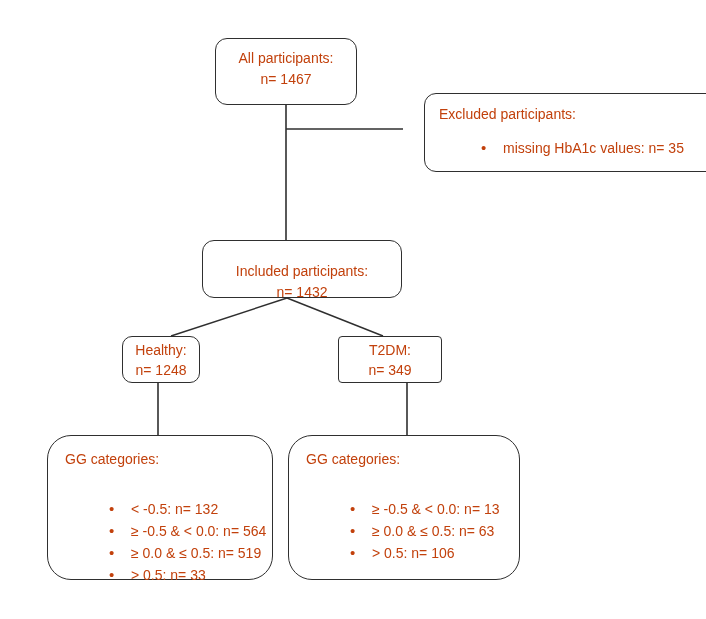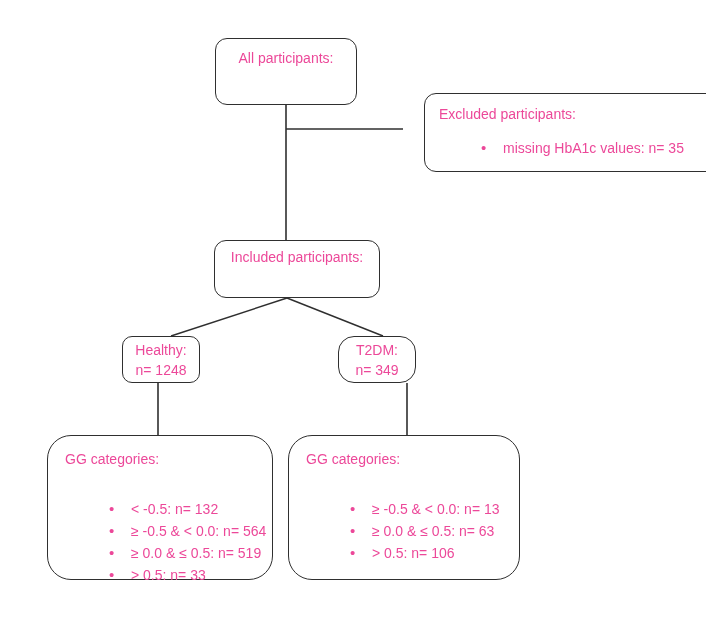--- a/index.html
+++ b/index.html
@@ -21,28 +21,28 @@
     width: 706px; height: 619px;
     pointer-events: none;
   }
   .node {
     position: absolute;
     background: #ffffff;
     border: 1.6px solid #2f2f2f;
     border-radius: 12px;
     font-size: 14px;
     line-height: 21px;
-    color: #ec4899;
+    color: #c2410c;
   }
   .node.centered { text-align: center; }
   .node-all        { left: 215px; top: 38px;  width: 142px; height: 67px;  padding-top: 9px; }
   .node-excluded   { left: 424px; top: 93px;  width: 320px; height: 79px;  padding: 10px 10px 0 14px; }
-  .node-included   { left: 214px; top: 240px; width: 166px; height: 58px;  padding-top: 6px; }
+  .node-included   { left: 202px; top: 240px; width: 200px; height: 58px;  padding-top: 20px; }
   .node-healthy    { left: 122px; top: 336px; width: 78px; height: 47px;  padding-top: 3px; border-radius: 10px; line-height: 20px; }
-  .node-t2dm       { left: 338px; top: 336px; width: 78px; height: 47px;  padding-top: 3px; border-radius: 16px; line-height: 20px; }
+  .node-t2dm       { left: 338px; top: 336px; width: 104px; height: 47px;  padding-top: 3px; border-radius: 4px; line-height: 20px; }
   .node-gg-healthy { left: 47px;  top: 435px; width: 226px; height: 145px; padding: 13px 6px 0 17px; border-radius: 24px; }
   .node-gg-t2dm    { left: 288px; top: 435px; width: 232px; height: 145px; padding: 13px 6px 0 17px; border-radius: 24px; }
   ul.bullets {
     list-style: none;
     margin-top: 28px;
     padding-left: 44px;
   }
   .node-excluded ul.bullets { margin-top: 12px; padding-left: 42px; }
   ul.bullets li {
     position: relative;
@@ -66,31 +66,33 @@
     <line x1="286" y1="105" x2="286" y2="240" stroke="#2f2f2f" stroke-width="1.6"></line>
     <line x1="286" y1="129" x2="403" y2="129" stroke="#2f2f2f" stroke-width="1.6"></line>
     <line x1="287" y1="298" x2="171" y2="336" stroke="#2f2f2f" stroke-width="1.4"></line>
     <line x1="287" y1="298" x2="383" y2="336" stroke="#2f2f2f" stroke-width="1.4"></line>
     <line x1="158" y1="383" x2="158" y2="435" stroke="#2f2f2f" stroke-width="1.6"></line>
     <line x1="407" y1="383" x2="407" y2="435" stroke="#2f2f2f" stroke-width="1.6"></line>
   </svg>
 
   <div class="node centered node-all">
     <div>All participants:</div>
+    <div>n= 1467</div>
   </div>
 
   <div class="node node-excluded">
     <div>Excluded participants:</div>
     <ul class="bullets">
       <li>missing HbA1c values: n= 35</li>
     </ul>
   </div>
 
   <div class="node centered node-included">
     <div>Included participants:</div>
+    <div>n= 1432</div>
   </div>
 
   <div class="node centered node-healthy">
     <div>Healthy:</div>
     <div>n= 1248</div>
   </div>
 
   <div class="node centered node-t2dm">
     <div>T2DM:</div>
     <div>n= 349</div>

